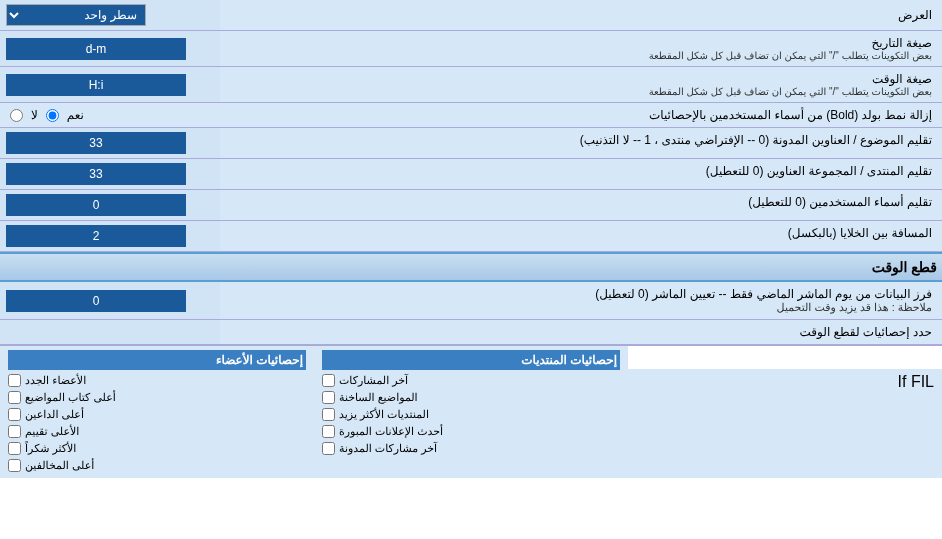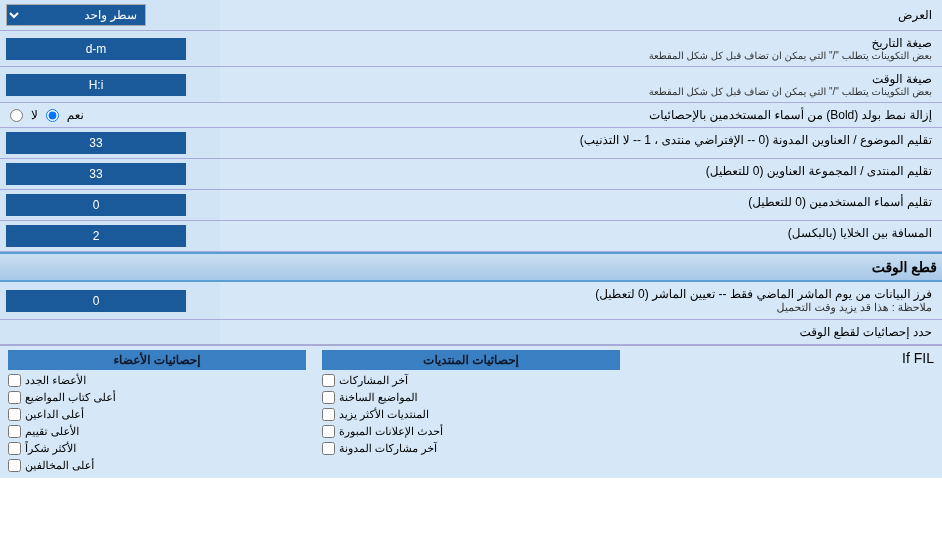--- a/index.html
+++ b/index.html
@@ -90,22 +90,22 @@
       width: 100%;
       border-top: 1px solid #aac;
     }
     .checkbox-col {
       flex: 1;
       padding: 4px 8px;
       background: #d6e8f7;
     }
     .checkbox-col-header {
       background: #3a7fc1;
-      color: #0f172a;
-      text-align: center;
+      color: #ffffff;
+      text-align: right;
       padding: 3px;
       font-size: 12px;
       font-weight: bold;
       margin-bottom: 2px;
     }
     .checkbox-item {
       display: flex;
       align-items: flex-end;
       gap: 4px;
       padding: 2px 0;
@@ -119,21 +119,22 @@
       width: 13px;
       height: 13px;
     }
     .right-label-col {
       flex: 1;
       background: #d6e8f7;
       padding: 4px 8px;
       display: flex;
       align-items: flex-start;
       justify-content: flex-start;
-      font-size: 14px;
+      font-size: 16px;
+      margin-top: 23px;
     }
     .top-row {
       display: flex;
       width: 100%;
       background: #d6e8f7;
       border-bottom: 1px solid #aad;
       align-items: center;
     }
     .top-right-label {
       flex: 1;

